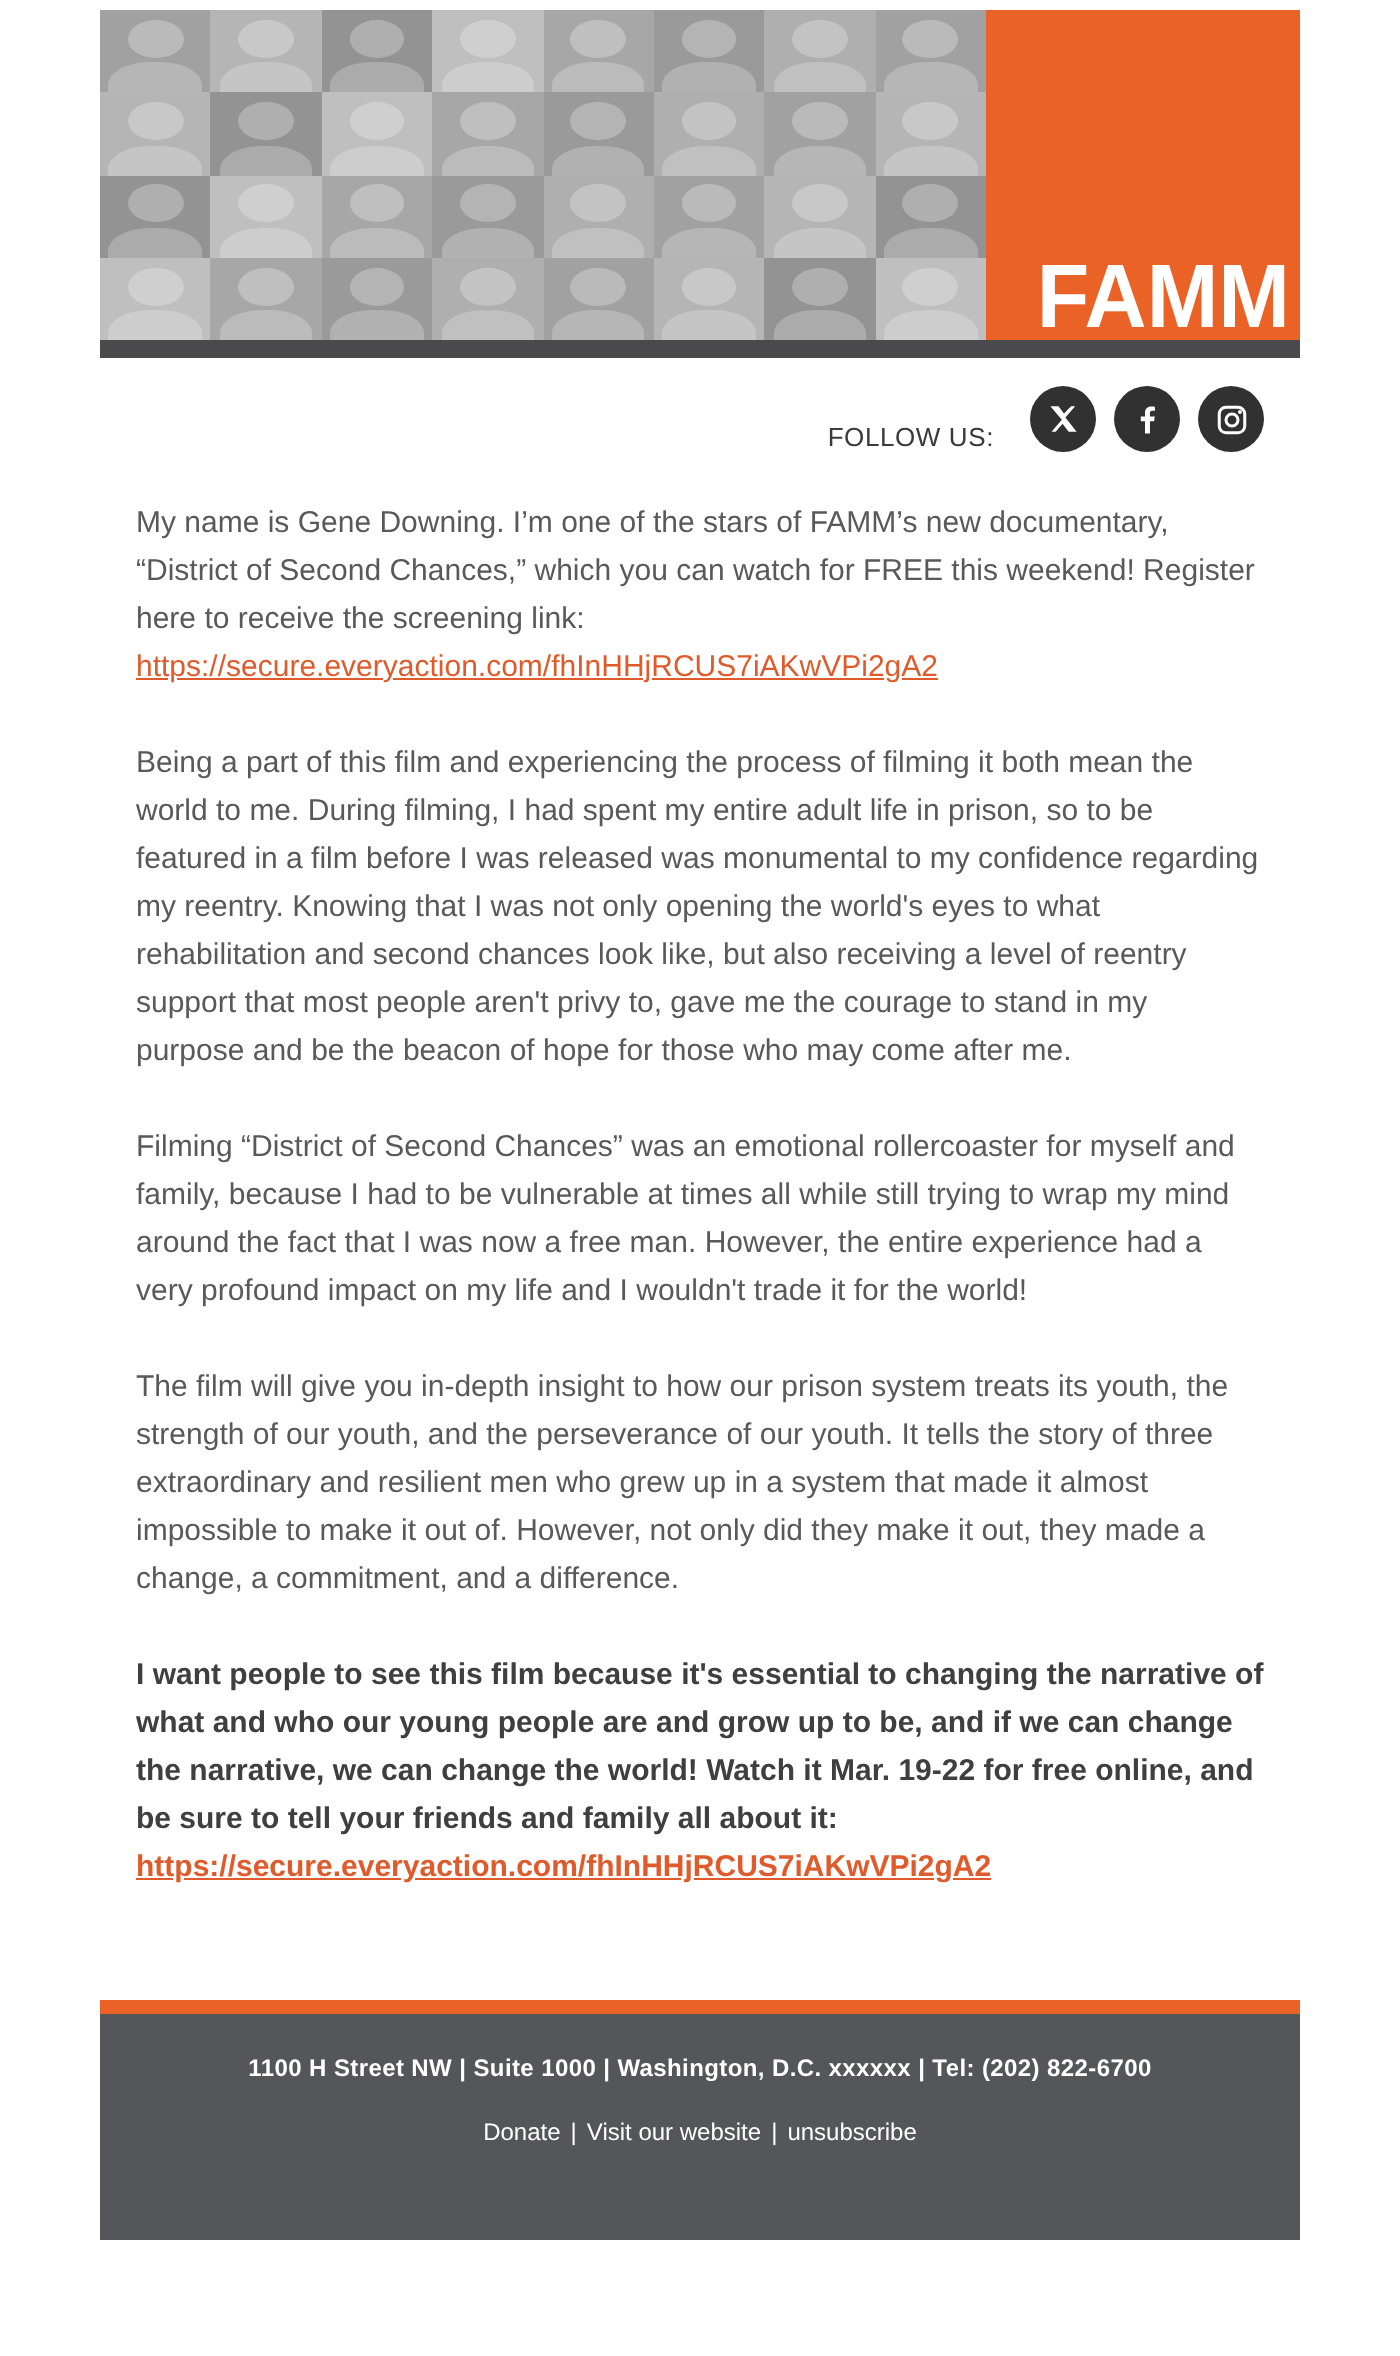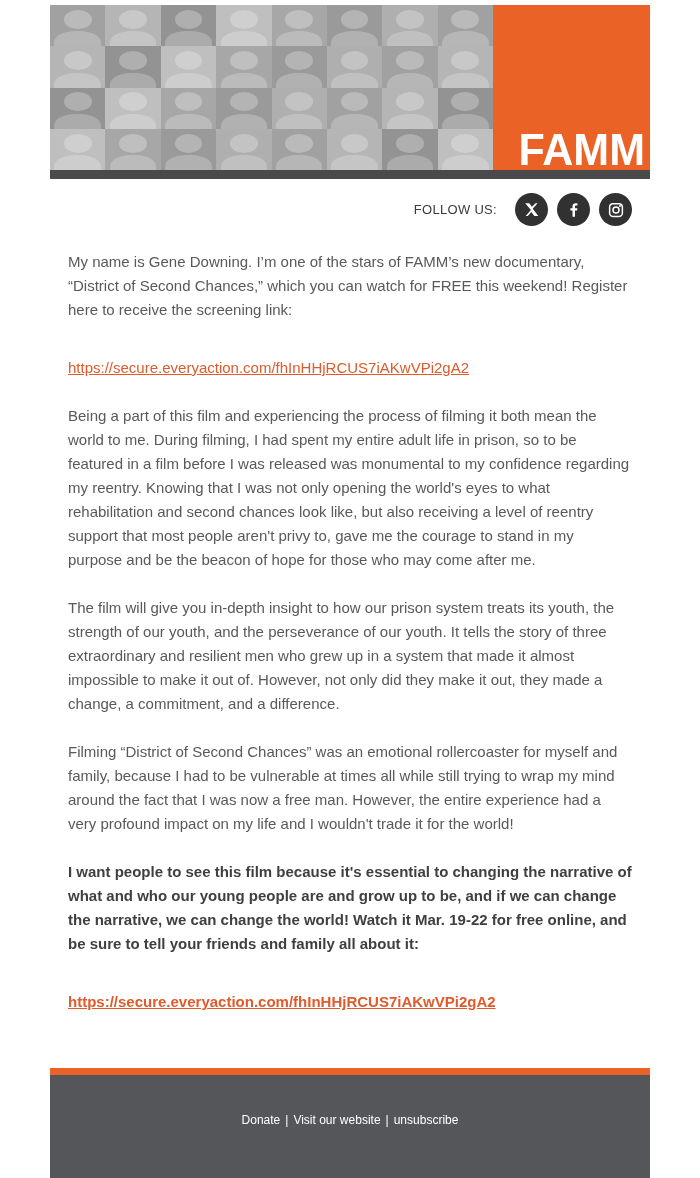--- a/index.html
+++ b/index.html
@@ -25,34 +25,34 @@
   .tile:nth-child(7n+5) { background: #979797; }
   .tile:nth-child(7n+6) { background: #868686; }
   .tile:nth-child(7n+7) { background: #a0a0a0; }
   .logo-block { width: 157px; background: var(--accent, #EB6227); position: relative; }
   .logo-text { position: absolute; right: 5px; bottom: -2px; color: #fff; font-weight: 700;
                font-size: 43px; letter-spacing: 0; line-height: 1; transform: scaleY(1.05);
                transform-origin: bottom; }
   .banner-bar { height: 9px; background: var(--divider, #4A4A4C); }
 
   
-  .follow-row { display: flex; justify-content: flex-end; align-items: center;
+  .follow-row { display: flex; justify-content: flex-end; align-items: flex-end;
                 gap: 9px; margin-top: 14px; padding: 0 18px; }
   .follow-label { font-size: 13px; color: #3a3a3a; letter-spacing: .3px; margin-right: 9px; }
   .social-btn { width: 33px; height: 33px; border-radius: 50%; background: #313131;
                 display: flex; align-items: center; justify-content: center;
                 text-decoration: none; flex: none; }
   .social-btn svg { display: block; }
 
   
   .body-copy { padding: 0 18px 30px 18px; color: #595959; font-size: 15px; line-height: 24px; }
   .body-copy p { margin: 24px 0; }
   .body-copy p.salutation { margin-top: 22px; }
   a.body-link { color: var(--link, #DF5B2B); text-decoration: underline; display: block;
-                word-break: break-all; margin-top: 34px; }
+                word-break: break-all; }
   .bold-para { color: #3f3f3f; font-weight: 700; }
   .bold-para a.body-link { font-weight: 700; }
   .signature { margin-bottom: 0; }
 
   
   .footer-accent { height: 7px; background: var(--accent, #EB6227); }
   .footer { background: var(--footer_bg, #55565A); color: #ffffff; text-align: center;
             padding: 20px 18px 0 18px; height: 113px; }
   .footer-line { font-size: 12px; font-weight: 700; margin-bottom: 10px; letter-spacing: .2px; }
   .footer-links { font-size: 12px; margin-top: 18px; }
@@ -129,32 +129,33 @@
 
     <div class="body-copy">
 
       <p>
         <span>My name is Gene Downing. I’m one of the stars of FAMM’s new documentary, “District of Second Chances,” which you can watch for FREE this weekend! Register here to receive the screening link:</span>
         <a class="body-link" href="#">https://secure.everyaction.com/fhInHHjRCUS7iAKwVPi2gA2</a>
       </p>
 
       <p>Being a part of this film and experiencing the process of filming it both mean the world to me. During filming, I had spent my entire adult life in prison, so to be featured in a film before I was released was monumental to my confidence regarding my reentry. Knowing that I was not only opening the world's eyes to what rehabilitation and second chances look like, but also receiving a level of reentry support that most people aren't privy to, gave me the courage to stand in my purpose and be the beacon of hope for those who may come after me.</p>
 
+      <p>Filming “District of Second Chances” was an emotional rollercoaster for myself and family, because I had to be vulnerable at times all while still trying to wrap my mind around the fact that I was now a free man. However, the entire experience had a very profound impact on my life and I wouldn't trade it for the world!</p>
+
       <p>The film will give you in-depth insight to how our prison system treats its youth, the strength of our youth, and the perseverance of our youth. It tells the story of three extraordinary and resilient men who grew up in a system that made it almost impossible to make it out of. However, not only did they make it out, they made a change, a commitment, and a difference.</p>
-
-      <p>Filming “District of Second Chances” was an emotional rollercoaster for myself and family, because I had to be vulnerable at times all while still trying to wrap my mind around the fact that I was now a free man. However, the entire experience had a very profound impact on my life and I wouldn't trade it for the world!</p>
 
       <p class="bold-para">
         <span>I want people to see this film because it's essential to changing the narrative of what and who our young people are and grow up to be, and if we can change the narrative, we can change the world! Watch it Mar. 19-22 for free online, and be sure to tell your friends and family all about it:</span>
         <a class="body-link" href="#">https://secure.everyaction.com/fhInHHjRCUS7iAKwVPi2gA2</a>
       </p>
 
     </div>
 
     <div class="footer-accent"></div>
     <div class="footer">
+      <div class="footer-line">1100 H Street NW | Suite 1000 | Washington, D.C. xxxxxx | Tel: (202) 822-6700</div>
       <div class="footer-links">
         <a href="#">Donate</a><span class="footer-sep">|</span><a href="#">Visit our website</a><span class="footer-sep">|</span><a href="#">unsubscribe</a>
       </div>
     </div>
 
   </div>
 </div>
 
 </body></html>

